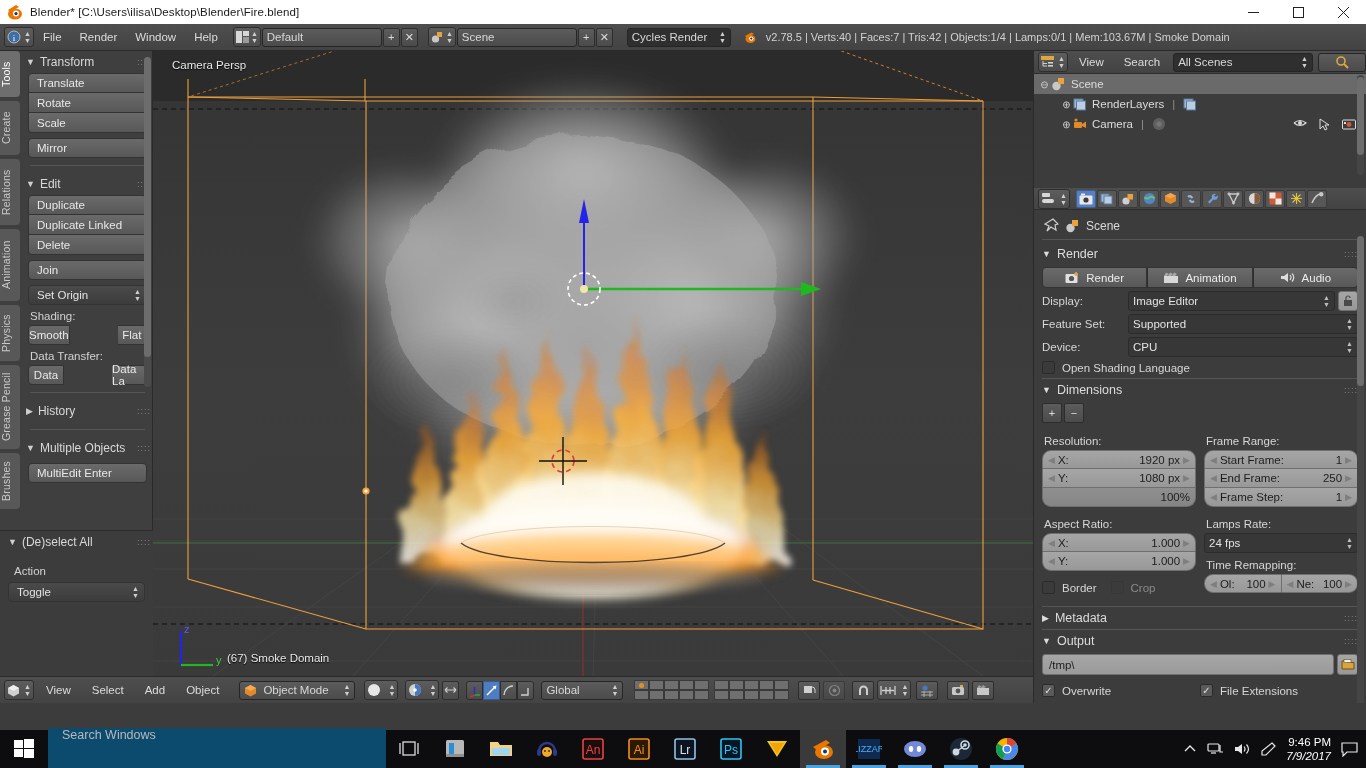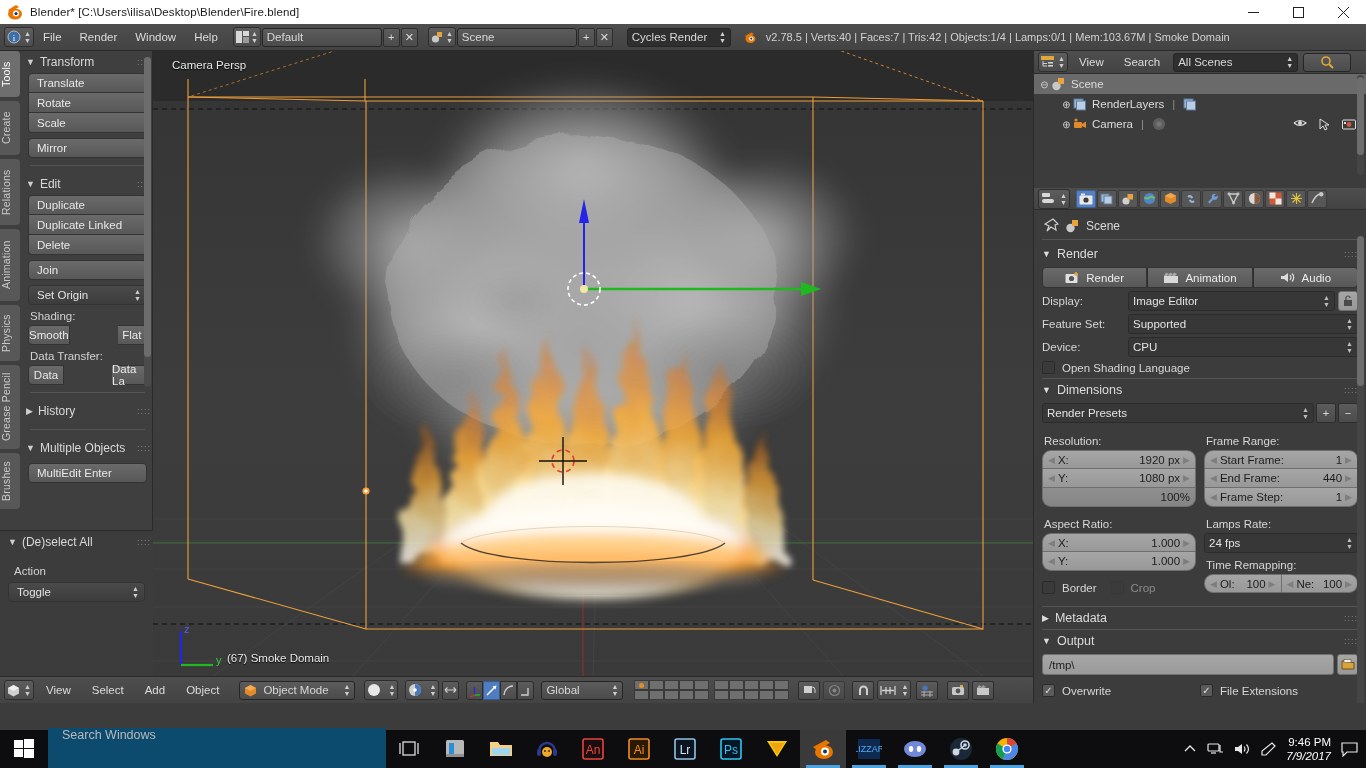--- a/index.html
+++ b/index.html
@@ -729,21 +729,21 @@
                 <rect x="7" y="9" width="5" height="1.6" fill="#cfcfcf"></rect>
               </svg>
           </span>
           <span class="spin">
               <span>▲</span>
               <span>▼</span>
             </span>
         </div>
         <div class="menu">View</div>
         <div class="menu">Search</div>
-        <div class="combo" style="width:125px;justify-content:space-between;margin-left:2px;">
+        <div class="combo" style="width:140px;justify-content:space-between;margin-left:2px;">
           <span>All Scenes</span>
           <span class="spin">
               <span>▲</span>
               <span>▼</span>
             </span>
         </div>
         <div class="combo light" style="width:48px;margin-left:3px;justify-content:center;">
           <span>
             <svg width="14" height="14" viewBox="0 0 14 14">
                 <circle cx="6" cy="6" r="4" fill="none" stroke="#e0a838" stroke-width="1.6"></circle>
@@ -1011,27 +1011,20 @@
           <span>Open Shading Language</span>
         </div>
         <div style="height:1px;background:#555;margin:4px 0 0 0;"></div>
 
         <div class="phdr">
           <span class="tri">▼</span>
           <span>Dimensions</span>
           <span class="grip">::::</span>
         </div>
         <div style="display:flex;align-items:center;gap:2px;margin:2px 0 6px 0;">
-          <span class="fv" style="flex:1;">
-            <span>Render Presets</span>
-            <span class="arr">
-                <span>▲</span>
-                <span>▼</span>
-              </span>
-          </span>
           <span class="sq-btn" style="width:20px;height:20px;">+</span>
           <span class="sq-btn" style="width:20px;height:20px;">−</span>
         </div>
 
         <div class="cols">
           <div class="col">
             <div class="sublbl">Resolution:</div>
             <div class="stack">
               <div class="numfld">
                 <span class="lt">◀</span>
@@ -1055,21 +1048,21 @@
             <div class="stack">
               <div class="numfld">
                 <span class="lt">◀</span>
                 <span class="nm">Start Frame:</span>
                 <span class="vl">1</span>
                 <span class="gt">▶</span>
               </div>
               <div class="numfld midr">
                 <span class="lt">◀</span>
                 <span class="nm">End Frame:</span>
-                <span class="vl">440</span>
+                <span class="vl">250</span>
                 <span class="gt">▶</span>
               </div>
               <div class="numfld midr">
                 <span class="lt">◀</span>
                 <span class="nm">Frame Step:</span>
                 <span class="vl">1</span>
                 <span class="gt">▶</span>
               </div>
             </div>
           </div>

